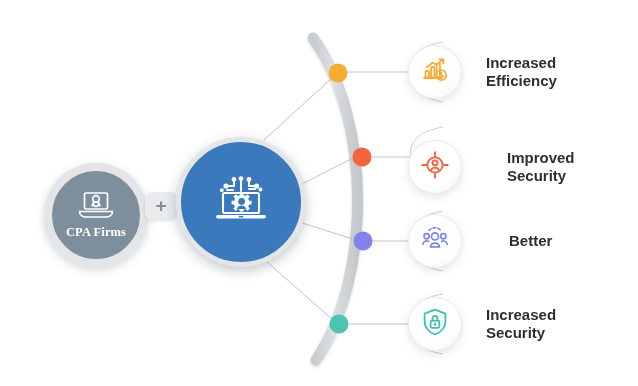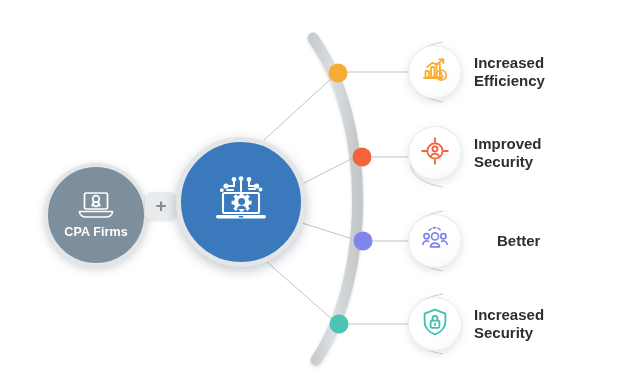--- a/index.html
+++ b/index.html
@@ -42,22 +42,23 @@
     justify-content: center;
     box-sizing: border-box;
   }
 
   #node-cpa-firms {
     left: 44px;
     top: 163px;
     width: 104px;
     height: 104px;
     background: #7d8f9c;
-    border: 4px solid #0f172a;
+    border: 8px solid #0f172a;
     box-shadow: 0 3px 9px rgba(60,70,80,0.22);
+    font-family: Liberation Serif, serif;
   }
 
   #node-technology {
     left: 176px;
     top: 137px;
     width: 130px;
     height: 130px;
     background: #3b79bd;
     border: 5px solid #e3e5e7;
     box-shadow: 0 4px 12px rgba(40,60,90,0.28);
@@ -116,21 +117,21 @@
     background: radial-gradient(circle at 34% 28%, #ffffff 0%, #ffffff 52%, #f4f7f7 100%);
     box-shadow: 0 3px 9px rgba(90,110,115,0.18),
                 0 0 0 1px rgba(225,233,233,0.9) inset;
     display: flex;
     align-items: center;
     justify-content: center;
     flex: 0 0 auto;
   }
 
   .benefit-label {
-    margin-left: 12px;
+    margin-left: 24px;
     color: #2b2f33;
     font-size: 15px;
     font-weight: 700;
     line-height: 1.22;
     white-space: nowrap;
   }
 
   .benefit-label-line {
     display: block;
   }
@@ -247,21 +248,21 @@
           <path d="M21.2 17.4 V20.3 L23.2 21.6"></path>
         </svg>
       </span>
     </div>
     <div class="benefit-label">
       <span class="benefit-label-line">Increased</span>
       <span class="benefit-label-line">Efficiency</span>
     </div>
   </div>
 
-  <div class="benefit-row" style="top:126px;">
+  <div class="benefit-row" style="top:140px;gap:21px;">
     <div class="benefit-icon-circle">
       <span>
         <svg width="30" height="30" viewBox="0 0 30 30" fill="none" stroke="#f4633a" stroke-width="1.8" stroke-linecap="round" stroke-linejoin="round">
           <circle cx="15" cy="15" r="7.6"></circle>
           <path d="M15 2.2 V6.4"></path>
           <path d="M15 23.6 V27.8"></path>
           <path d="M2.2 15 H6.4"></path>
           <path d="M23.6 15 H27.8"></path>
           <circle cx="15" cy="12.9" r="2.5"></circle>
           <path d="M10.9 20.2 A4.6 4.6 0 0 1 19.1 20.2"></path>

